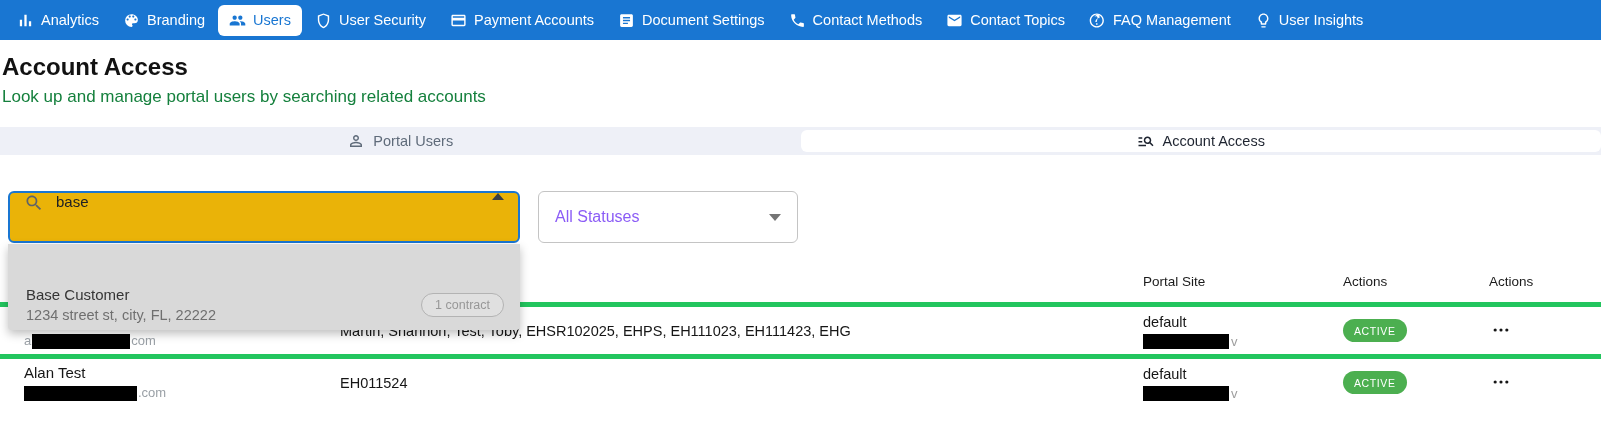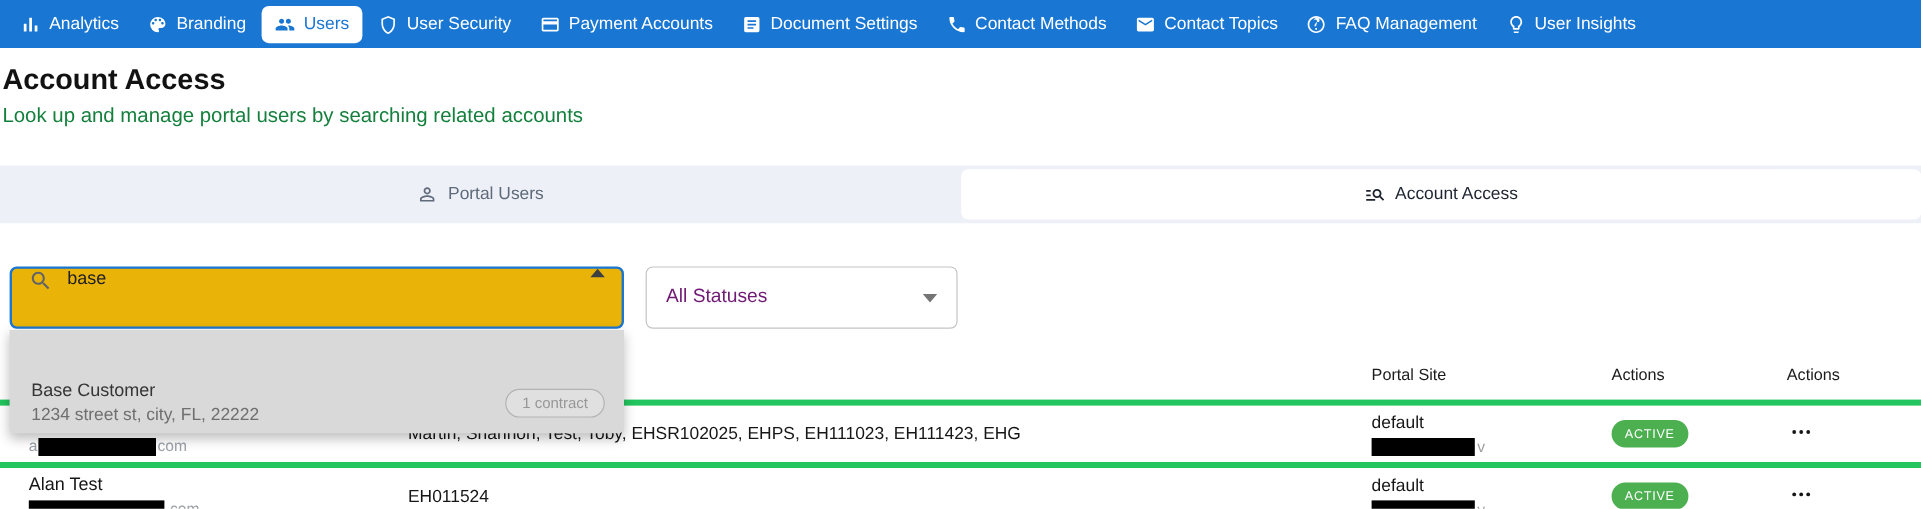--- a/index.html
+++ b/index.html
@@ -34,22 +34,22 @@
   .nav-item svg { width: 17px; height: 17px; fill: currentColor; flex: 0 0 auto; }
   .nav-item.active { background: #ffffff; color: #1976d2; }
 
   
   .page-header { padding: 13px 0 0 2px; }
   .page-title { font-size: 24px; font-weight: bold; color: #121212; line-height: 27px; }
   .page-subtitle { font-size: 17px; color: #15803d; margin-top: 7px; line-height: 19px; }
 
   
   .tabband {
-    margin-top: 32px;
-    height: 48px;
+    margin-top: 21px;
+    height: 28px;
     background: #eef0f7;
     display: flex;
   }
   .bigtab {
     flex: 0 0 50%;
     display: flex;
     align-items: center;
     justify-content: center;
     gap: 8px;
     font-size: 14.5px;
@@ -112,21 +112,21 @@
   .status-select {
     width: 260px;
     height: 52px;
     border: 1px solid #c4c4c4;
     border-radius: 6px;
     display: flex;
     align-items: center;
     justify-content: space-between;
     padding: 0 16px;
     font-size: 16px;
-    color: #701a75;
+    color: #8b5cf6;
     background: #fff;
     cursor: pointer;
   }
 
   
   .ac-panel {
     position: absolute;
     top: 53px;
     left: 0;
     width: 512px;

